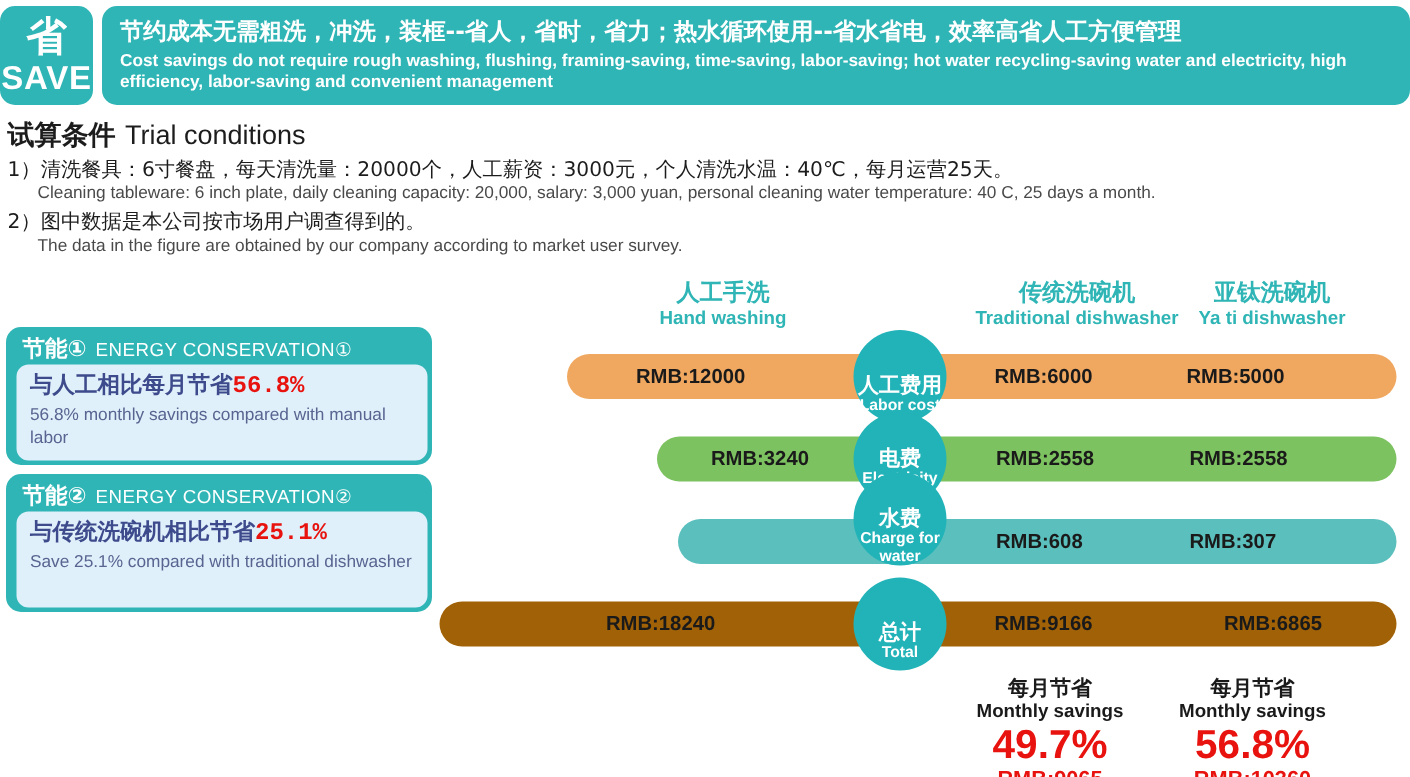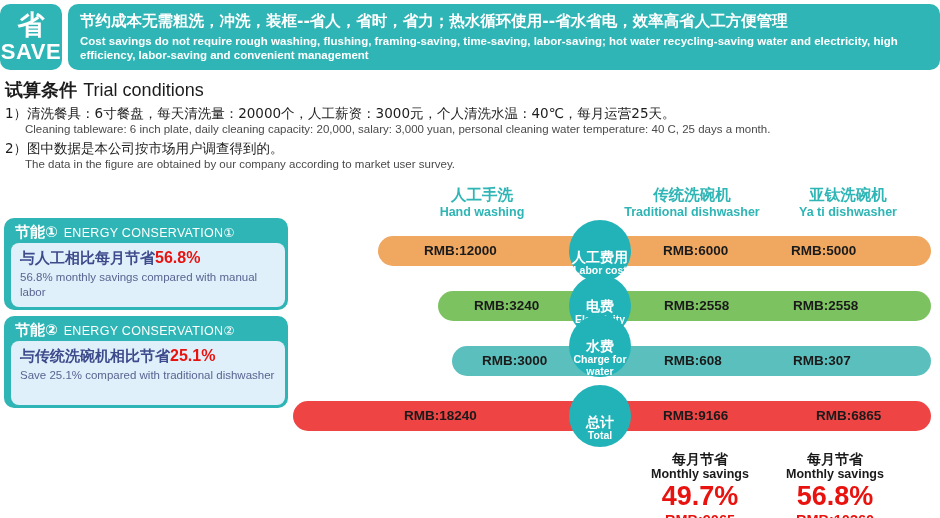--- a/index.html
+++ b/index.html
@@ -72,53 +72,53 @@
     padding-left:4px;
   }
   .panel-head .cn{font-size:15px;font-weight:bold;font-family:"DejaVu Sans",sans-serif;}
   .panel-head .en{font-size:12.5px;letter-spacing:0.3px;}
   .panel-body{
     background:#dff0fb;border-radius:8px;height:64px;
     padding:5px 9px;box-sizing:border-box;
   }
   .panel-lead{
     font-size:15px;font-weight:bold;color:#3d4a8c;line-height:1.2;
-    font-family:Liberation Sans, sans-serif;white-space:nowrap;
+    font-family:Liberation Mono, monospace;white-space:nowrap;
   }
   .panel-lead .pct{color:#e8130f;font-size:16px;}
   .panel-sub{
     font-size:11.5px;color:#5a6490;line-height:1.25;margin-top:3px;
   }
 
   
   .chart{position:absolute;left:0;top:186px;width:940px;height:332px;}
 
   .col-head{position:absolute;text-align:center;color:#2fb5b5;}
   .col-head .cn{
     font-size:15.5px;font-weight:bold;line-height:1.15;
     font-family:"DejaVu Sans",sans-serif;
   }
   .col-head .en{font-size:12.5px;font-weight:bold;line-height:1.2;}
 
   .col-head.c1{left:392px;top:1px;width:180px;}
-  .col-head.c2{left:602px;top:1px;width:180px;}
+  .col-head.c2{left:628px;top:1px;width:180px;}
   .col-head.c3{left:768px;top:1px;width:160px;}
 
   .bar{
     position:absolute;height:30px;border-radius:15px;
   }
   .bar .val{
     position:absolute;top:0;height:30px;line-height:30px;
     font-size:13.5px;font-weight:bold;color:#1a1a1a;white-space:nowrap;
   }
 
   .bar-labor{background:#f0a861;}
   .bar-elec{background:#7dc260;}
   .bar-water{background:#5bc0bd;}
-  .bar-total{background:#ef4444;}
+  .bar-total{background:#a16207;}
 
   .circle{
     position:absolute;width:62px;height:62px;border-radius:50%;
     background:#22b3b8;color:#ffffff;text-align:center;
     display:flex;flex-direction:column;align-items:center;justify-content:center;
     line-height:1.08;
   }
   .circle .cn{font-size:14px;font-weight:bold;font-family:"DejaVu Sans",sans-serif;margin-top:24px;}
   .circle .en{font-size:10.5px;font-weight:bold;}
 
@@ -218,21 +218,20 @@
     <span class="val" style="left:36px;">RMB:3240</span>
     <span class="val" style="left:226px;">RMB:2558</span>
     <span class="val" style="left:355px;">RMB:2558</span>
   </div>
   <div class="circle" style="left:569px;top:89px;">
     <span class="cn">电费</span>
     <span class="en">Electricity fees</span>
   </div>
 
   <div class="bar bar-water" style="left:452px;top:160px;width:479px;">
-    <span class="val" style="left:30px;">RMB:3000</span>
     <span class="val" style="left:212px;">RMB:608</span>
     <span class="val" style="left:341px;">RMB:307</span>
   </div>
   <div class="circle" style="left:569px;top:129px;">
     <span class="cn">水费</span>
     <span class="en">Charge for water</span>
   </div>
 
   <div class="bar bar-total" style="left:293px;top:215px;width:638px;">
     <span class="val" style="left:111px;">RMB:18240</span>

